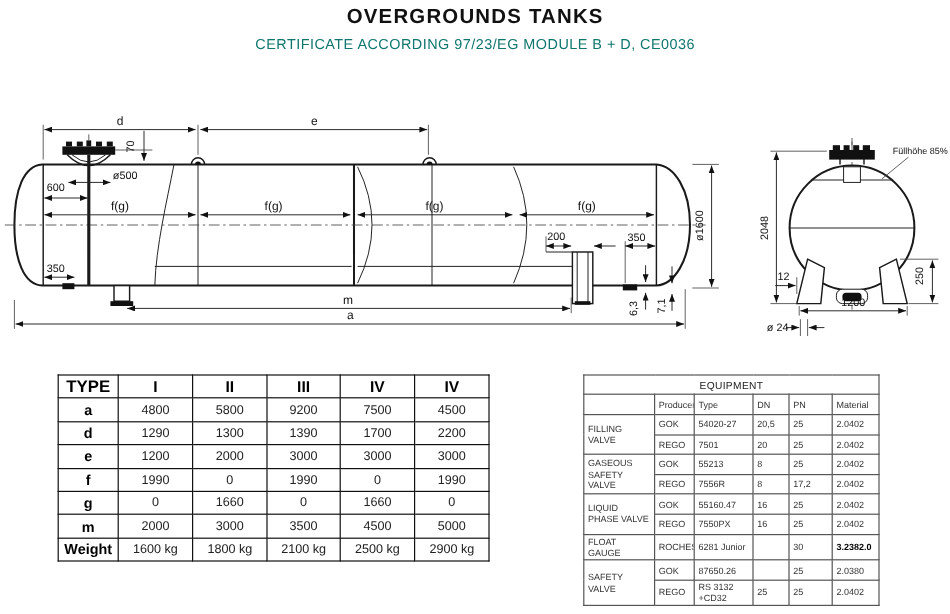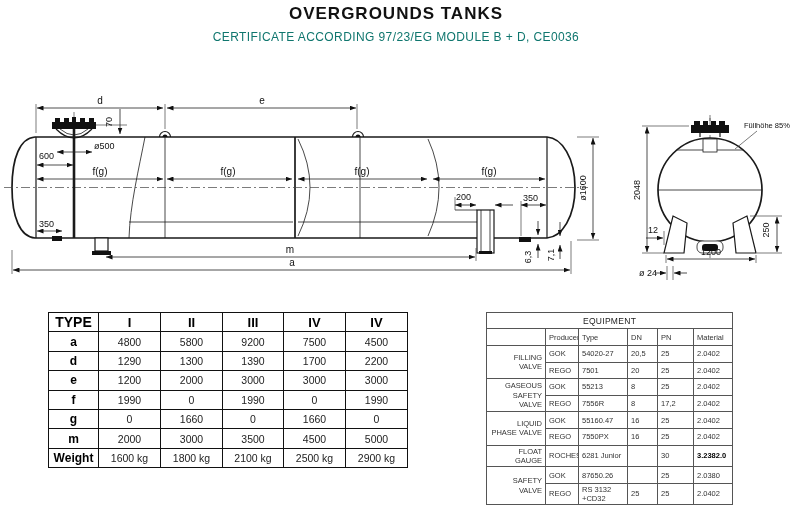--- a/index.html
+++ b/index.html
@@ -34,21 +34,21 @@
   table.tt th.c0{font-size:14px;}
   table.tt td.lbl{font-weight:bold;font-size:12px;}
   table.tt td.val{font-size:10.5px;color:#222;}
   
   .equip-table-wrap{position:absolute;left:486px;top:312px;}
   table.eq{border-collapse:collapse;table-layout:fixed;width:246px;}
   table.eq td{border:1px solid #555;font-size:7.5px;color:#333;
     padding:1px 3px;vertical-align:middle;overflow:hidden;}
   table.eq td.ti{text-align:center;font-size:8.5px;color:#222;height:13px;letter-spacing:.3px;}
   table.eq td.hd{height:14px;color:#333;margin-top:38px;}
-  table.eq td.grp{text-align:right;line-height:1.25;}
+  table.eq td.grp{text-align:left;line-height:1.25;}
   table.eq td.cell{height:13.6px;}
   table.eq td.bold{font-weight:bold;color:#000;}
 </style>
 </head>
 <body>
 
 <div class="page">
 
   <div class="hdr">
     <div class="title">OVERGROUNDS  TANKS</div>

